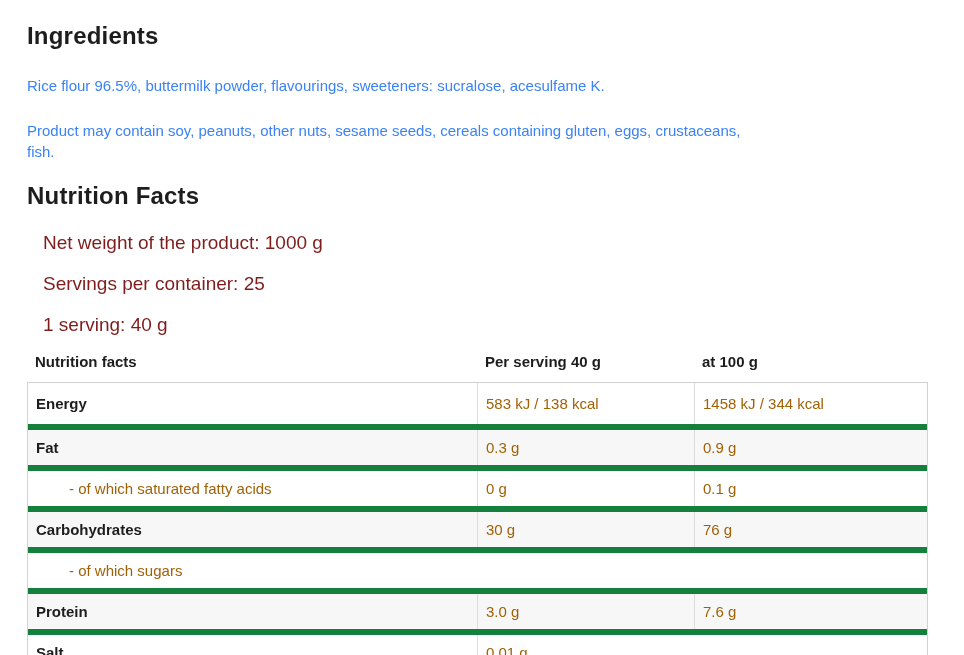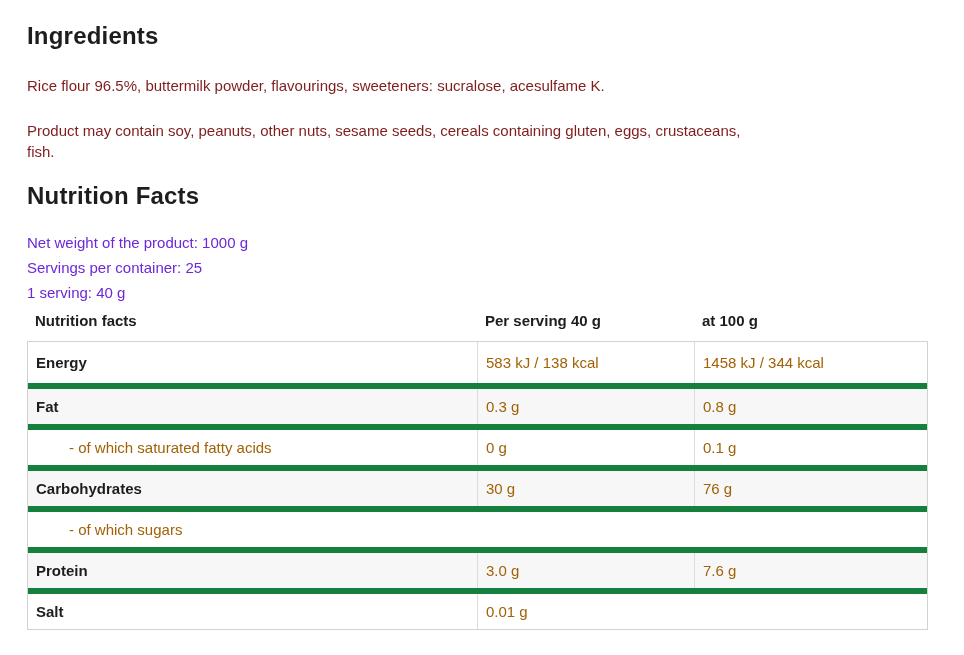--- a/index.html
+++ b/index.html
@@ -20,30 +20,30 @@
     font-size: 24px;
     font-weight: 700;
     color: #1d1d1d;
     line-height: 32px;
     margin: 0 0 23px 0;
     letter-spacing: 0.2px;
   }
   .para {
     font-size: 15px;
     line-height: 21px;
-    color: #7f1d1d;
+    color: #3b82f6;
     margin: 0 0 24px 0;
   }
   .para.allergen { margin-bottom: 18px; }
   .heading-nutrition { margin-bottom: 18px; }
   .info-line {
-    font-size: 15px;
+    font-size: 19px;
     line-height: 25px;
-    color: #6d28d9;
-    margin: 0;
+    color: #7f1d1d;
+    margin: 16px;
   }
   .ntable {
     width: 901px;
     margin-top: 7px;
   }
   .thead {
     display: grid;
     grid-template-columns: 450px 217px 234px;
     margin: 0 0 12px 0;
   }
@@ -103,21 +103,21 @@
     </div>
     <div class="tbody">
         <div class="trow">
           <div class="tcell bold">Energy</div>
           <div class="tcell val">583 kJ / 138 kcal</div>
           <div class="tcell val">1458 kJ / 344 kcal</div>
         </div>
         <div class="trow shaded">
           <div class="tcell bold">Fat</div>
           <div class="tcell val">0.3 g</div>
-          <div class="tcell val">0.8 g</div>
+          <div class="tcell val">0.9 g</div>
         </div>
         <div class="trow">
           <div class="tcell indent">- of which saturated fatty acids</div>
           <div class="tcell val">0 g</div>
           <div class="tcell val">0.1 g</div>
         </div>
         <div class="trow shaded">
           <div class="tcell bold">Carbohydrates</div>
           <div class="tcell val">30 g</div>
           <div class="tcell val">76 g</div>

